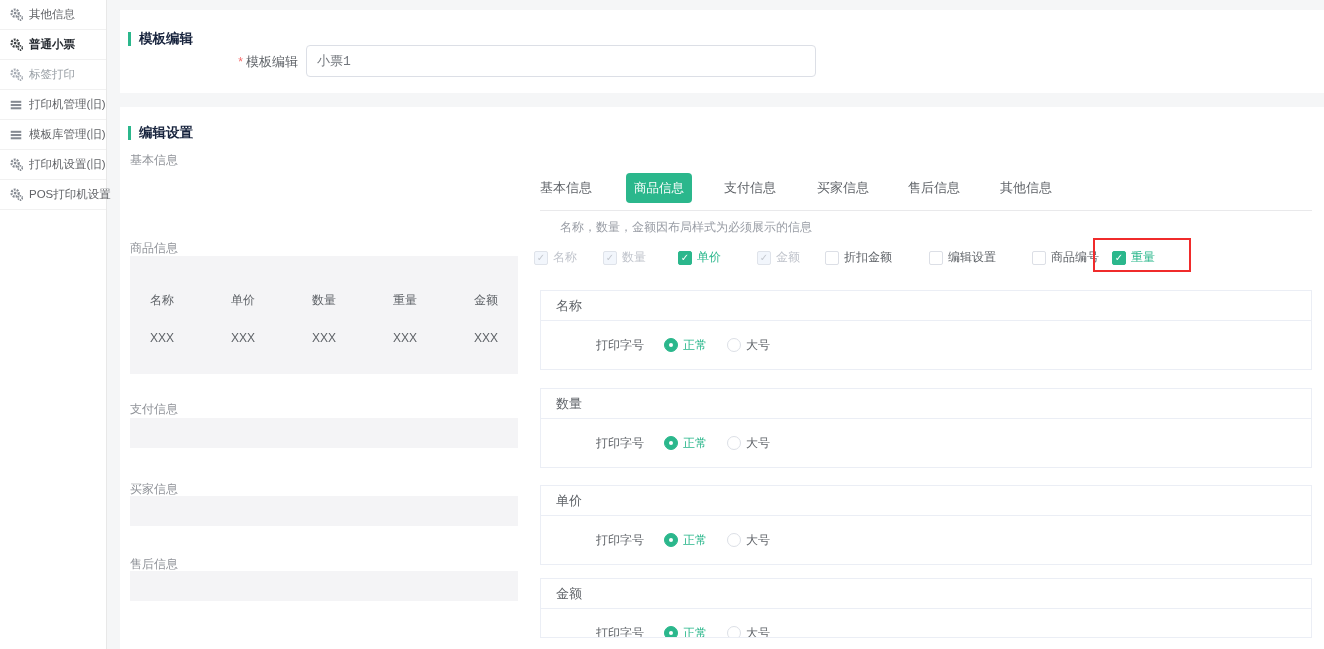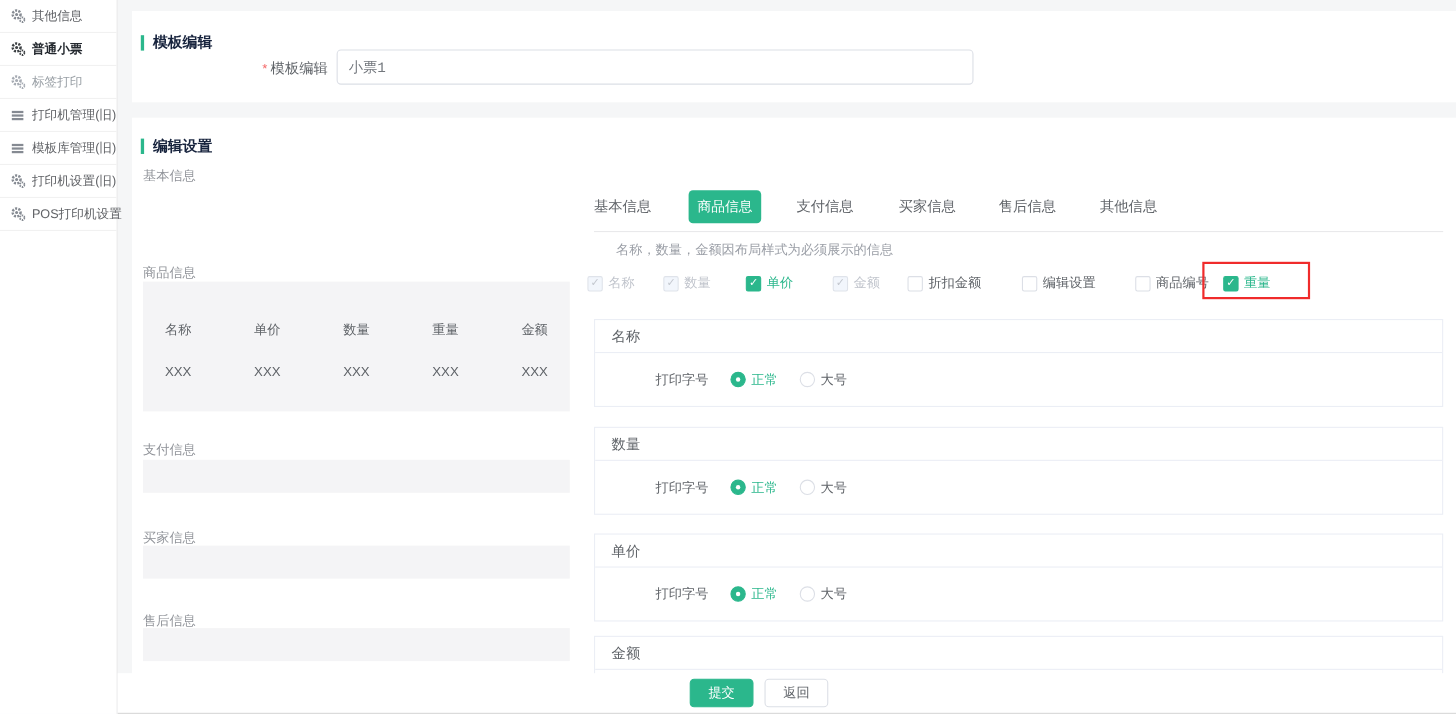--- a/index.html
+++ b/index.html
@@ -34,21 +34,21 @@
 
   .sec-header{position:absolute;display:flex;align-items:center;gap:8px}
   .sec-header .bar{width:3px;height:14px;background:var(--green)}
   .sec-header .txt{font-size:13.5px;font-weight:bold;color:#17233d}
   .card-top .sec-header{left:8px;top:20px}
   .card-main .sec-header{left:8px;top:17px}
 
   
   .name-label{position:absolute;left:0;top:43px;width:178px;text-align:right;font-size:13px;color:var(--txt)}
   .req{color:#f56c6c;margin-right:3px;font-size:12px}
-  .name-input{position:absolute;left:186px;top:35px;width:579px;height:32px;border:1px solid var(--border);border-radius:4px;padding:0 10px;font-size:13px;color:#73777d;outline:none;font-family:Liberation Mono, monospace}
+  .name-input{position:absolute;left:186px;top:35px;width:510px;height:32px;border:1px solid var(--border);border-radius:4px;padding:0 10px;font-size:13px;color:#73777d;outline:none;font-family:Liberation Mono, monospace}
 
   
   .pv-label{position:absolute;left:10px;font-size:12px;color:var(--txt-gray)}
   .pv-box{position:absolute;left:10px;width:388px;background:var(--box-bg)}
   .pv-basic-box{top:62px;height:40px;display:flex;align-items:center;justify-content:center;font-size:13px;color:var(--txt)}
   .pv-goods-box{top:149px;height:118px;font-size:12px;color:var(--txt)}
   .pv-row{display:flex;justify-content:space-between;padding:0 18px}
   .pv-row.hd{padding-top:36px}
   .pv-row.vl{padding-top:22px}
   .pv-row span{min-width:28px;text-align:center}
@@ -322,20 +322,14 @@
           <span class="rl">正常</span>
         </span>
         <span class="radio">
           <span class="dot"></span>
           <span class="rl">大号</span>
         </span>
       </div>
     </div>
   </section>
 
-  <div class="footer">
-    <div class="footer-btns">
-      <button class="btn btn-submit">提交</button>
-      <button class="btn btn-back">返回</button>
-    </div>
-  </div>
 
 </div>
 
 </body></html>

